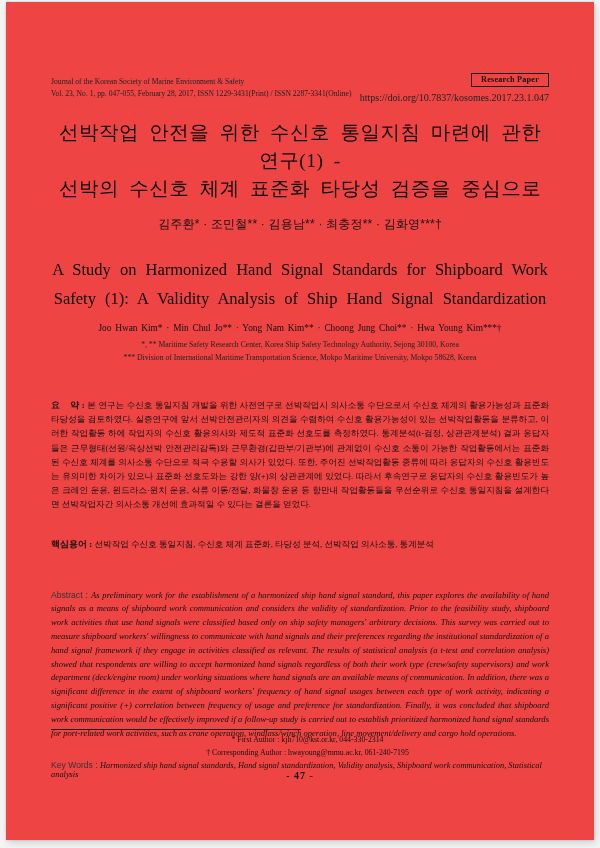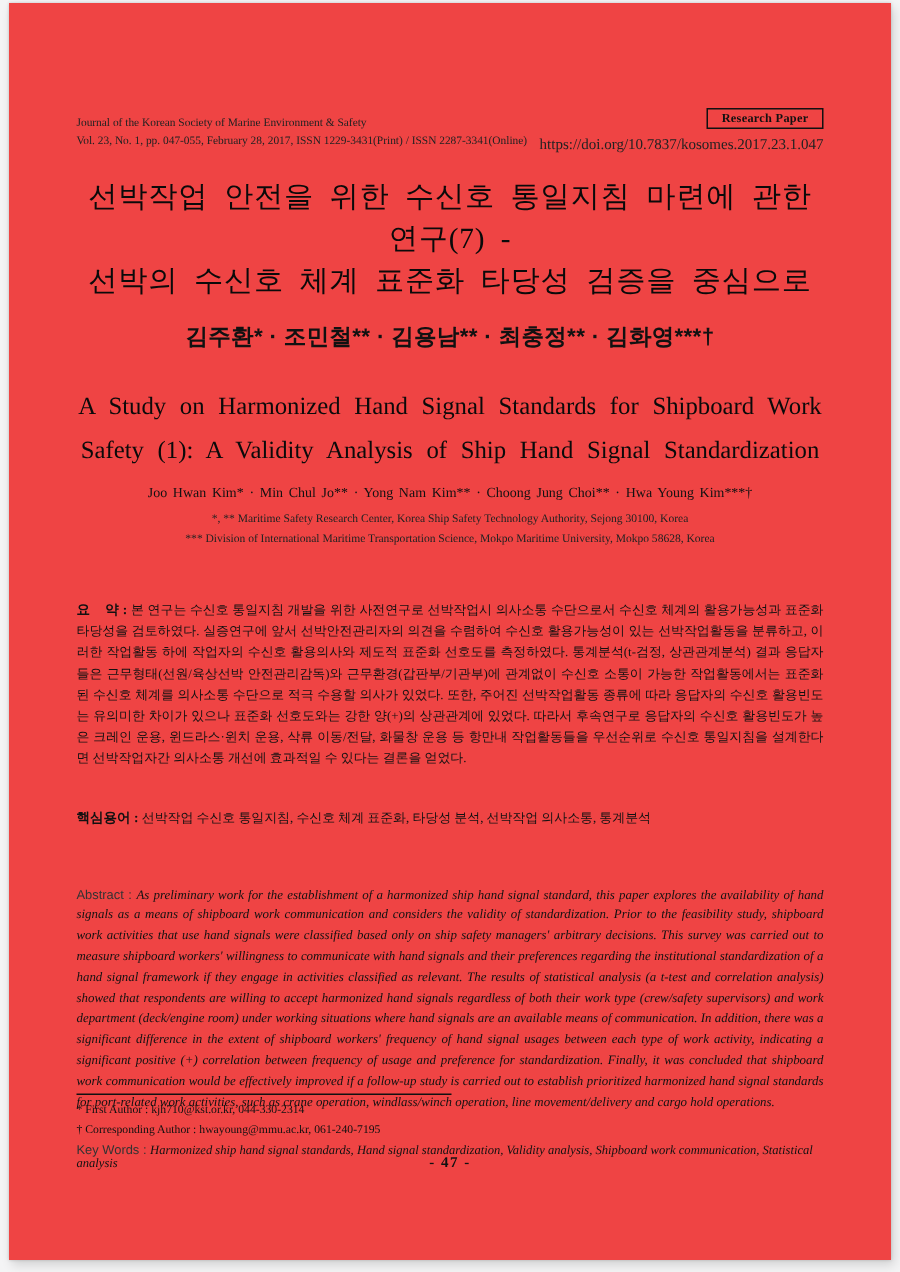--- a/index.html
+++ b/index.html
@@ -38,22 +38,22 @@
     font-size: 19.5px;
     line-height: 28px;
     letter-spacing: .5px;
     word-spacing: 5px;
     color: #0a0a0a;
   }
   .authors-ko {
     margin-top: 13px;
     text-align: center;
     font-family: "Liberation Sans", "DejaVu Sans", sans-serif;
-    font-weight: bold;
-    font-size: 15px;
+    font-weight: normal;
+    font-size: 12px;
     letter-spacing: .2px;
   }
   .affil-ko {
     margin-top: 5px;
     text-align: center;
     font-size: 8px;
     color: #222;
   }
   .title-en {
     margin-top: 22px;
@@ -103,21 +103,21 @@
     font-family: "Liberation Sans", "DejaVu Sans", sans-serif;
     font-size: 8.6px;
     color: #333;
   }
   .kw-en {
     margin-top: 20px;
     font-size: 8.4px;
     font-style: italic;
   }
   
-  .footnote-block { position: absolute; left: 45px; right: 30px; top: 727px; }
+  .footnote-block { position: absolute; left: 45px; right: 30px; top: 727px; text-align: center; }
   .footnote-rule { width: 250px; border-top: 1.1px solid #111; margin-bottom: 4px; }
   .footnote { font-size: 7.8px; line-height: 12.5px; color: #111; }
   .page-number {
     position: absolute;
     top: 768px; left: 0; right: 0;
     text-align: center;
     font-weight: bold;
     font-size: 10px;
     letter-spacing: 1px;
   }
@@ -132,21 +132,21 @@
       <div>Journal of the Korean Society of Marine Environment &amp; Safety</div>
       <div>Vol. 23, No. 1, pp. 047-055, February 28, 2017, ISSN 1229-3431(Print) / ISSN 2287-3341(Online)</div>
     </div>
     <div class="hdr-right">
       <span class="badge">Research Paper</span>
       <div class="doi">https://doi.org/10.7837/kosomes.2017.23.1.047</div>
     </div>
   </div>
 
   <div class="title-ko">
-    <div>선박작업 안전을 위한 수신호 통일지침 마련에 관한 연구(7) -</div>
+    <div>선박작업 안전을 위한 수신호 통일지침 마련에 관한 연구(1) -</div>
     <div>선박의 수신호 체계 표준화 타당성 검증을 중심으로</div>
   </div>
 
   <div class="authors-ko">김주환* · 조민철** · 김용남** · 최충정** · 김화영***†</div>
 
   <div class="title-en">
     <div>A Study on Harmonized Hand Signal Standards for Shipboard Work</div>
     <div>Safety (1): A Validity Analysis of Ship Hand Signal Standardization</div>
   </div>
 

